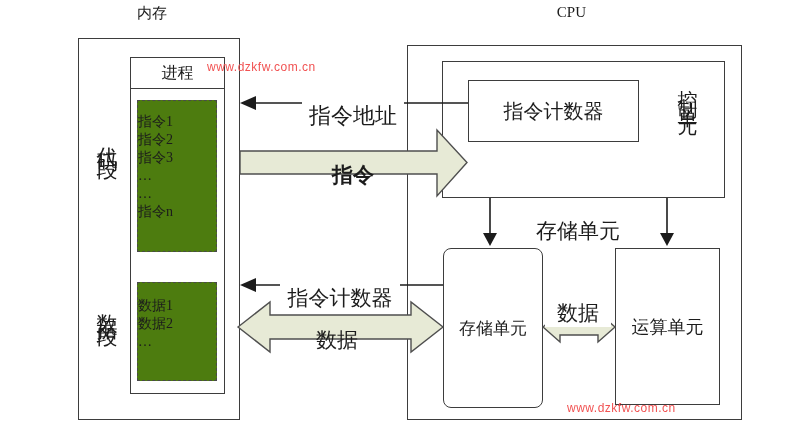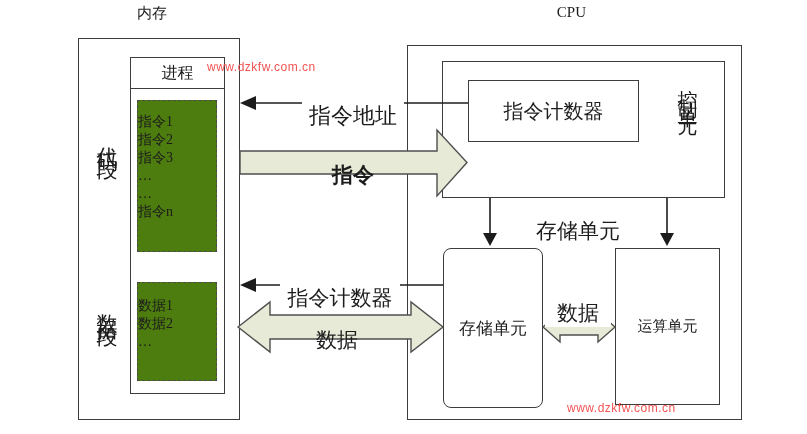--- a/index.html
+++ b/index.html
@@ -77,21 +77,21 @@
   <div class="box nofill" style="left:442px; top:61px; width:283px; height:137px;"></div>
   <div class="vtext cu-label">控制单元</div>
 
   <div class="unit-label-box" style="left:468px; top:80px; width:171px; height:62px;">
     <span>指令计数器</span>
   </div>
 
   <div class="unit-label-box" style="left:443px; top:248px; width:100px; height:160px; font-size:17px;border-radius:8px;">
     <span>存储单元</span>
   </div>
-  <div class="unit-label-box" style="left:615px; top:248px; width:105px; height:157px; font-size:15px;text-align:center;">
+  <div class="unit-label-box" style="left:615px; top:248px; width:105px; height:157px; font-size:18px;text-align:center;">
     <span>运算单元</span>
   </div>
 
   <svg class="connectors" width="807" height="434" viewBox="0 0 807 434">
 
     <line x1="254" y1="103" x2="468" y2="103" stroke-width="1.6" stroke="#1c1c1c"></line>
     <polygon points="240,103 256,96 256,110" fill="#1c1c1c"></polygon>
 
     <polygon points="240,151 437,151 437,130 467,162.5 437,196 437,174 240,174" stroke-width="1.4" fill="#e7ead6" stroke="#4f4f4f"></polygon>
 

